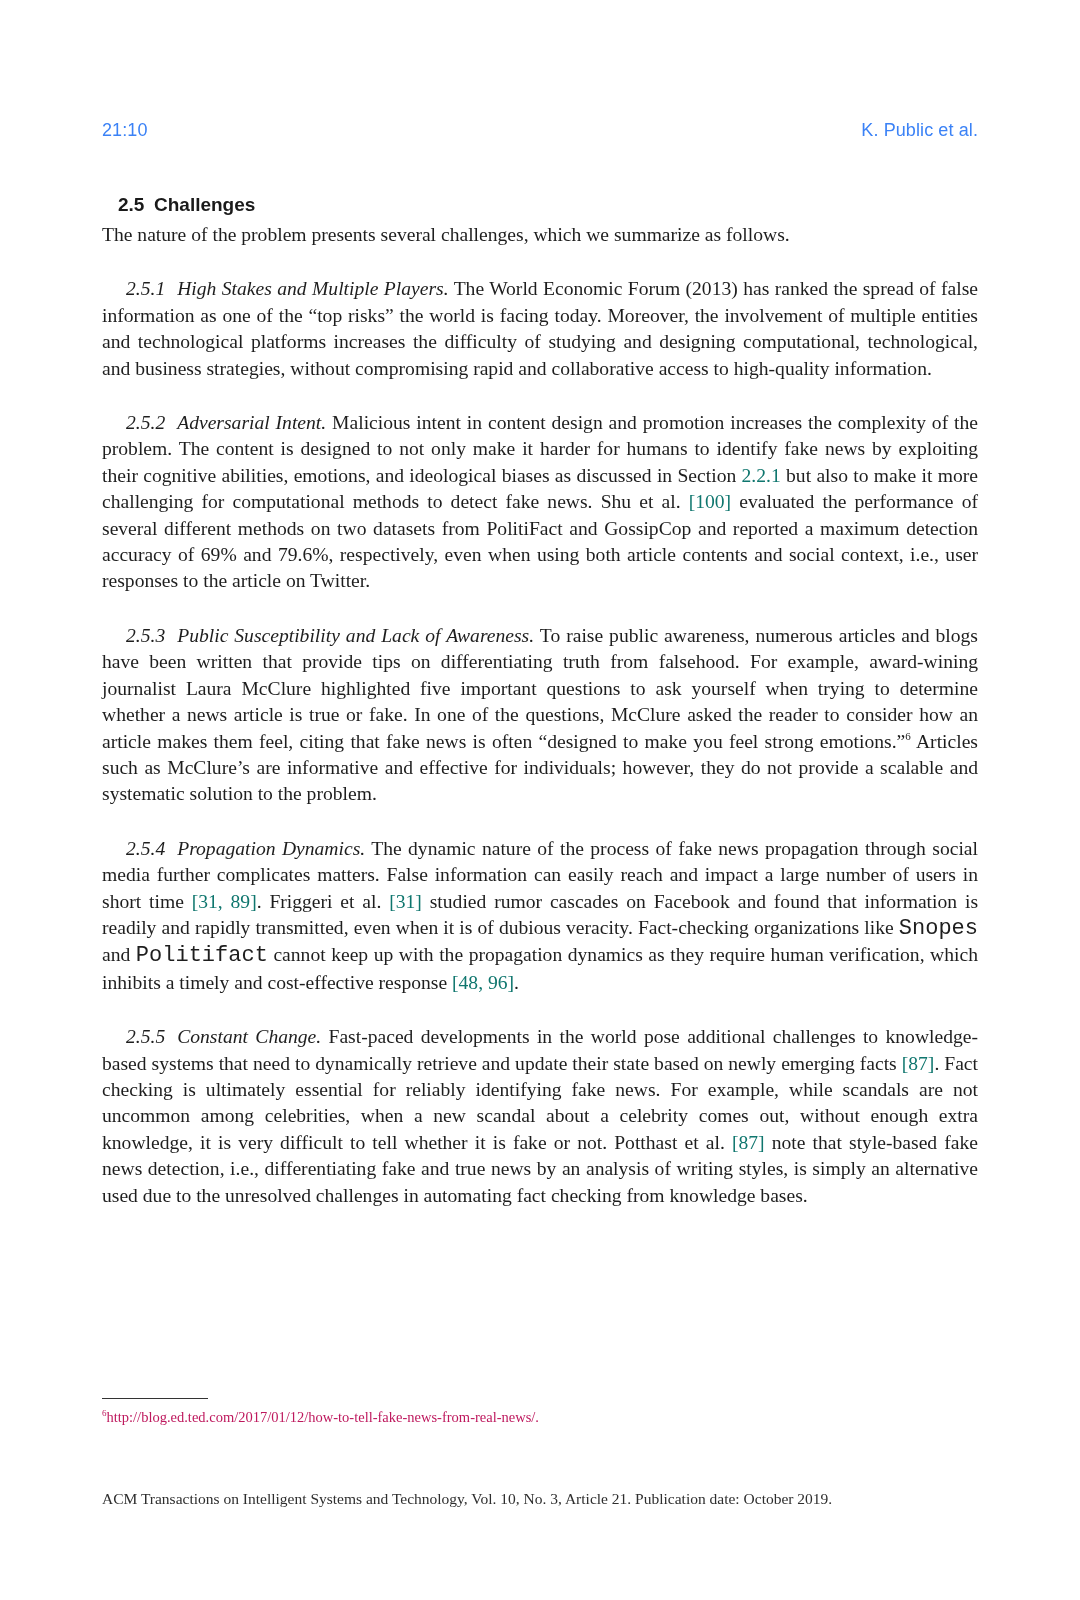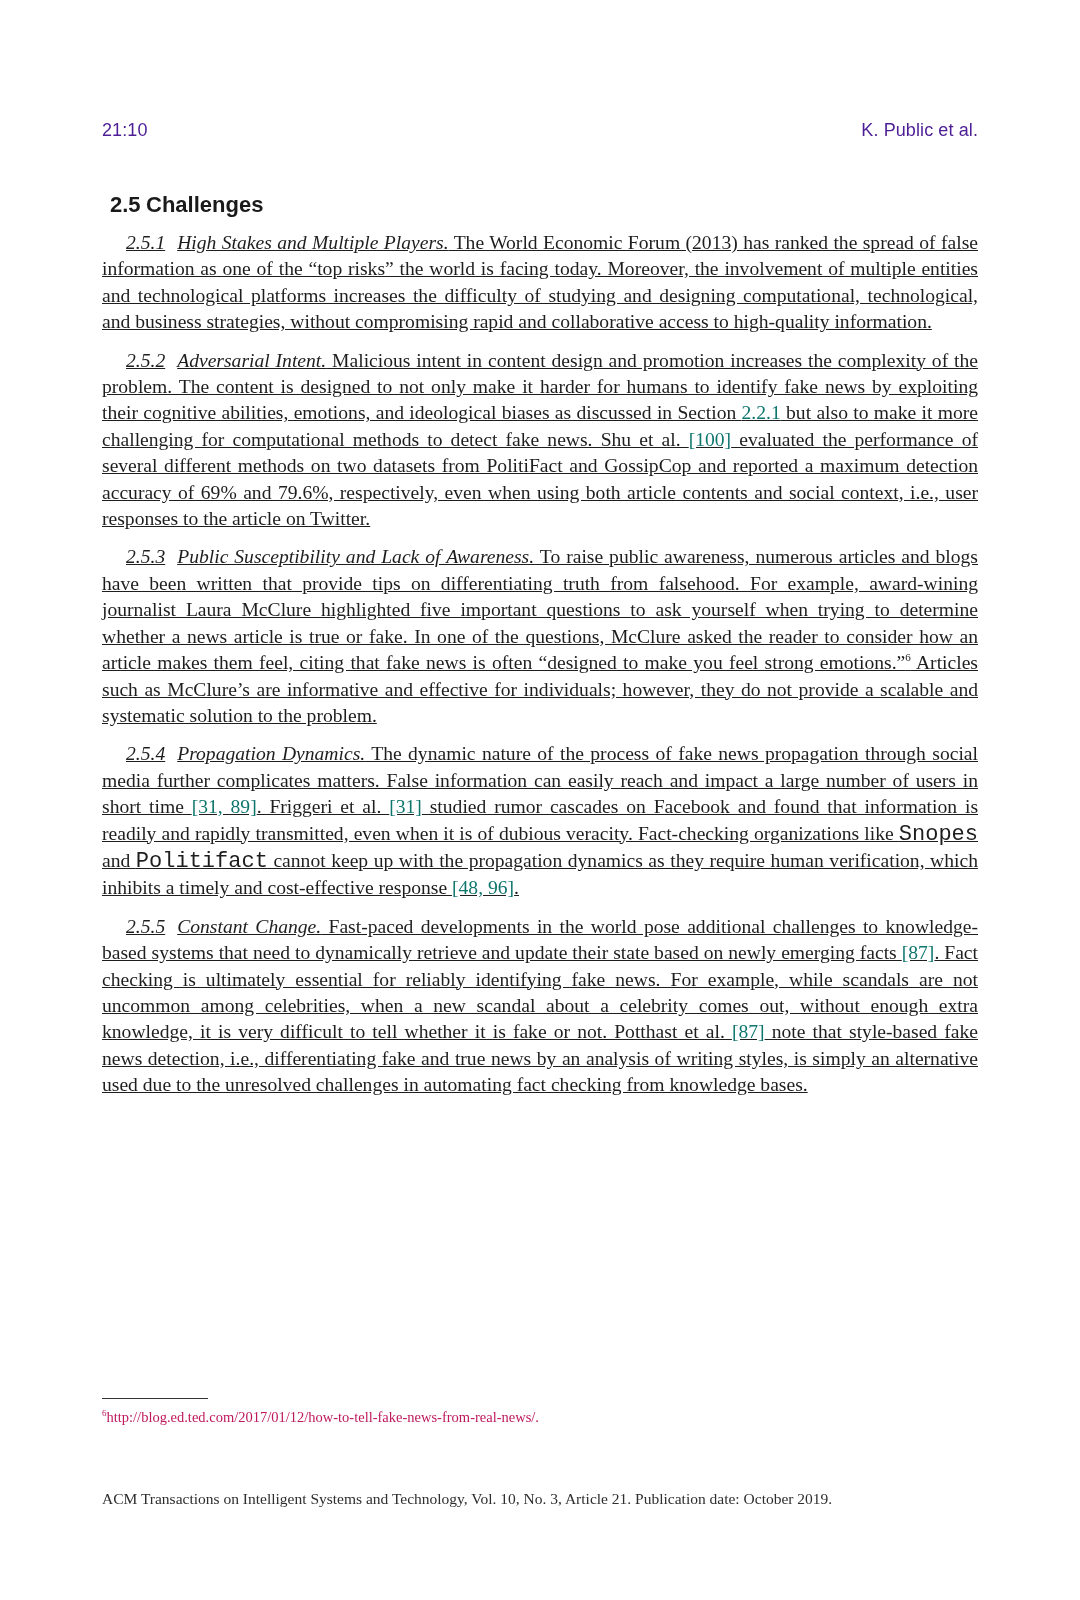--- a/index.html
+++ b/index.html
@@ -17,47 +17,46 @@
   }
   .running-head {
     position: absolute;
     top: 120px;
     left: 102px;
     width: 876px;
     display: flex;
     justify-content: space-between;
     font-family: "Liberation Sans", "DejaVu Sans", sans-serif;
     font-size: 18px;
-    color: #4c1d95;
+    color: #3b82f6;
     letter-spacing: 0.1px;
   }
   .body {
     position: absolute;
     top: 176px;
     left: 102px;
     width: 876px;
     font-size: 19.6px;
     line-height: 26.4px;
     text-align: justify;
     hyphens: manual;
   }
   .body p {
     margin: 0;
   }
   .body p.indent {
     text-indent: 24px;
-    margin-top: 12px;
-    text-decoration: underline;
+    margin-top: 28px;
   }
   .section-heading {
     font-family: "Liberation Sans", "DejaVu Sans", sans-serif;
     font-weight: bold;
-    font-size: 22px;
+    font-size: 19px;
     line-height: 26px;
-    margin: 16px 0 4px 8px;
+    margin: 16px 0 4px 16px;
     color: #1a1a1a;
   }
   .section-heading .num {
     display: inline-block;
     width: 36px;
   }
   .subnum {
     font-style: italic;
     margin-right: 12px;
   }
@@ -114,20 +113,21 @@
 <div class="running-head">
   <span>21:10</span>
   <span>K. Public et al.</span>
 </div>
 
 <div class="body">
 
   <div class="section-heading">
     <span class="num">2.5</span><span>Challenges</span>
   </div>
+  <p>The nature of the problem presents several challenges, which we summarize as follows.</p>
 
   <p class="indent"><span class="subnum">2.5.1</span><span class="subtitle">High Stakes and Multiple Players.</span><span> The World Economic Forum (2013) has ranked the spread of false information as one of the “top risks” the world is facing today. Moreover, the in­volvement of multiple entities and technological platforms increases the difficulty of studying and designing computational, technological, and business strategies, without compromising rapid and collaborative access to high-quality information.</span></p>
 
   <p class="indent"><span class="subnum">2.5.2</span><span class="subtitle">Adversarial Intent.</span><span> Malicious intent in content design and promotion increases the com­plexity of the problem. The content is designed to not only make it harder for humans to identify fake news by exploiting their cognitive abilities, emotions, and ideological biases as discussed in Section </span><span class="ref">2.2.1</span><span> but also to make it more challenging for computational methods to detect fake news. Shu et al. </span><span class="ref">[100]</span><span> evaluated the performance of several different methods on two datasets from Poli­tiFact and GossipCop and reported a maximum detection accuracy of 69% and 79.6%, respectively, even when using both article contents and social context, i.e., user responses to the article on Twitter.</span></p>
 
   <p class="indent"><span class="subnum">2.5.3</span><span class="subtitle">Public Susceptibility and Lack of Awareness.</span><span> To raise public awareness, numerous articles and blogs have been written that provide tips on differentiating truth from falsehood. For exam­ple, award-wining journalist Laura McClure highlighted five important questions to ask yourself when trying to determine whether a news article is true or fake. In one of the questions, Mc­Clure asked the reader to consider how an article makes them feel, citing that fake news is often “designed to make you feel strong emotions.”</span><sup class="fnmark">6</sup><span> Articles such as McClure’s are informative and effective for individuals; however, they do not provide a scalable and systematic solution to the problem.</span></p>
 
   <p class="indent"><span class="subnum">2.5.4</span><span class="subtitle">Propagation Dynamics.</span><span> The dynamic nature of the process of fake news propagation through social media further complicates matters. False information can easily reach and impact a large number of users in short time </span><span class="ref">[31, 89]</span><span>. Friggeri et al. </span><span class="ref">[31]</span><span> studied rumor cascades on Facebook and found that information is readily and rapidly transmitted, even when it is of dubious veracity. Fact-checking organizations like </span><span class="mono">Snopes</span><span> and </span><span class="mono">Politifact</span><span> cannot keep up with the propagation dynamics as they require human verification, which inhibits a timely and cost-effective response </span><span class="ref">[48, 96]</span><span>.</span></p>
 
   <p class="indent"><span class="subnum">2.5.5</span><span class="subtitle">Constant Change.</span><span> Fast-paced developments in the world pose additional challenges to knowledge-based systems that need to dynamically retrieve and update their state based on newly emerging facts </span><span class="ref">[87]</span><span>. Fact checking is ultimately essential for reliably identifying fake news. For ex­ample, while scandals are not uncommon among celebrities, when a new scandal about a celebrity comes out, without enough extra knowledge, it is very difficult to tell whether it is fake or not. Potthast et al. </span><span class="ref">[87]</span><span> note that style-based fake news detection, i.e., differentiating fake and true news by an analysis of writing styles, is simply an alternative used due to the unresolved challenges in automating fact checking from knowledge bases.</span></p>

